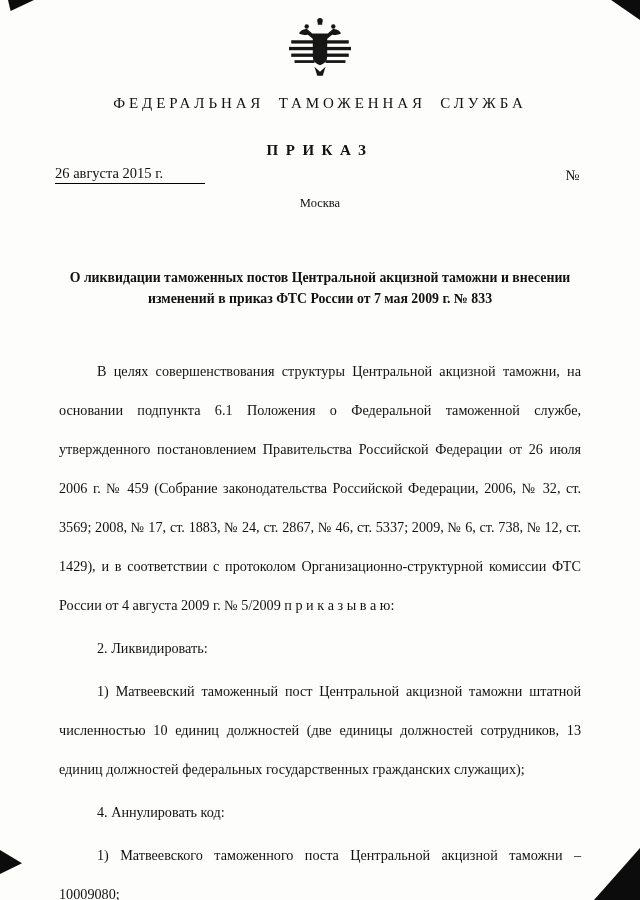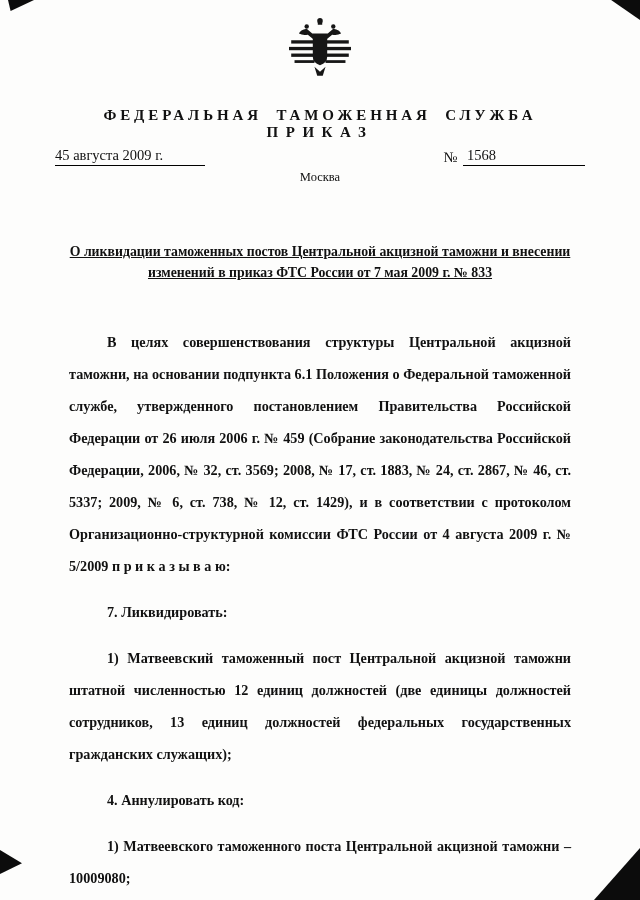--- a/index.html
+++ b/index.html
@@ -32,31 +32,32 @@
   }
   .emblem-box {
     width: 70px;
     height: 62px;
     display: flex;
     align-items: center;
     justify-content: center;
   }
   .org-name {
     text-align: center;
-    font-weight: bold;
+    font-weight: normal;
     font-size: 15px;
     letter-spacing: 0.26em;
     word-spacing: 0.45em;
-    margin-top: 28px;
+    margin-top: 16px;
   }
   .doc-type {
     text-align: center;
     font-weight: bold;
     font-size: 15px;
     letter-spacing: 0.5em;
+    margin-top: 30px;
   }
   .date-number-row {
     display: flex;
     justify-content: space-between;
     align-items: flex-end;
     margin: 6px 55px 0 55px;
     font-size: 14.5px;
   }
   .date-field {
     border-bottom: 1.5px solid #000;
@@ -66,41 +67,39 @@
   .number-field-group { display: flex; align-items: flex-end; }
   .number-sign { padding-right: 6px; }
   .number-value {
     border-bottom: 1.5px solid #000;
     padding: 0 88px 1px 4px;
     min-width: 30px;
   }
   .city {
     text-align: center;
     font-size: 12.5px;
-    margin-top: 4px;
+    margin-top: 12px;
   }
   .doc-title {
     margin: 56px auto 0 auto;
     width: 530px;
     text-align: center;
     font-weight: bold;
     font-size: 13.8px;
     line-height: 1.55;
-    text-decoration: underline;
   }
   .doc-body {
     margin: 42px 55px 0 55px;
     font-size: 14.2px;
   }
   .doc-body .para {
-    margin: 14px;
+    margin: 4px;
     text-align: justify;
     text-indent: 38px;
-    line-height: 32px;
-    font-weight: bold;
+    line-height: 39px;
   }
 </style>
 </head>
 <body>
 
 <div class="page">
 
   <div class="artifact tl"></div>
   <div class="artifact tr"></div>
   <div class="artifact bl"></div>
@@ -134,32 +133,31 @@
         </g>
       </svg>
     </div>
   </div>
 
   <div class="org-name">ФЕДЕРАЛЬНАЯ ТАМОЖЕННАЯ СЛУЖБА</div>
 
   <div class="doc-type">ПРИКАЗ</div>
 
   <div class="date-number-row">
-    <span class="date-field">45 августа 2009 г.</span>
+    <span class="date-field">26 августа 2015 г.</span>
     <span class="number-field-group">
       <span class="number-sign">№</span>
-      <span class="number-value">1568</span>
     </span>
   </div>
 
   <div class="city">Москва</div>
 
   <div class="doc-title">О ликвидации таможенных постов Центральной акцизной таможни и внесении изменений в приказ ФТС России от 7 мая 2009 г. № 833</div>
 
   <div class="doc-body">
       <p class="para">В целях совершенствования структуры Центральной акцизной таможни, на основании подпункта 6.1 Положения о Федеральной таможенной службе, утвержденного постановлением Правительства Российской Федерации от 26 июля 2006 г. № 459 (Собрание законодательства Российской Федерации, 2006, № 32, ст. 3569; 2008, № 17, ст. 1883, № 24, ст. 2867, № 46, ст. 5337; 2009, № 6, ст. 738, № 12, ст. 1429), и в соответствии с протоколом Организационно-структурной комиссии ФТС России от 4 августа 2009 г. № 5/2009 п р и к а з ы в а ю:</p>
-      <p class="para">7. Ликвидировать:</p>
-      <p class="para">1) Матвеевский таможенный пост Центральной акцизной таможни штатной численностью 12 единиц должностей (две единицы должностей сотрудников, 13 единиц должностей федеральных государственных гражданских служащих);</p>
+      <p class="para">2. Ликвидировать:</p>
+      <p class="para">1) Матвеевский таможенный пост Центральной акцизной таможни штатной численностью 10 единиц должностей (две единицы должностей сотрудников, 13 единиц должностей федеральных государственных гражданских служащих);</p>
       <p class="para">4. Аннулировать код:</p>
       <p class="para">1) Матвеевского таможенного поста Центральной акцизной таможни – 10009080;</p>
     </div>
 
 </div>
 
 </body></html>

